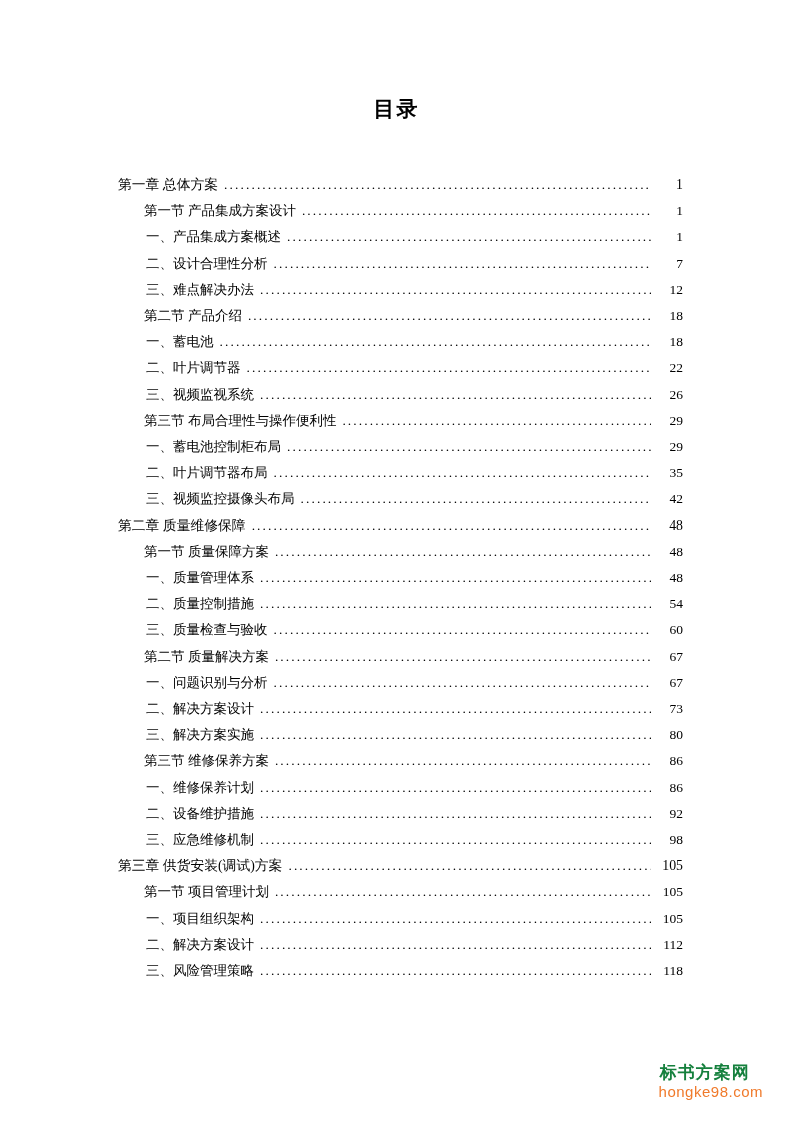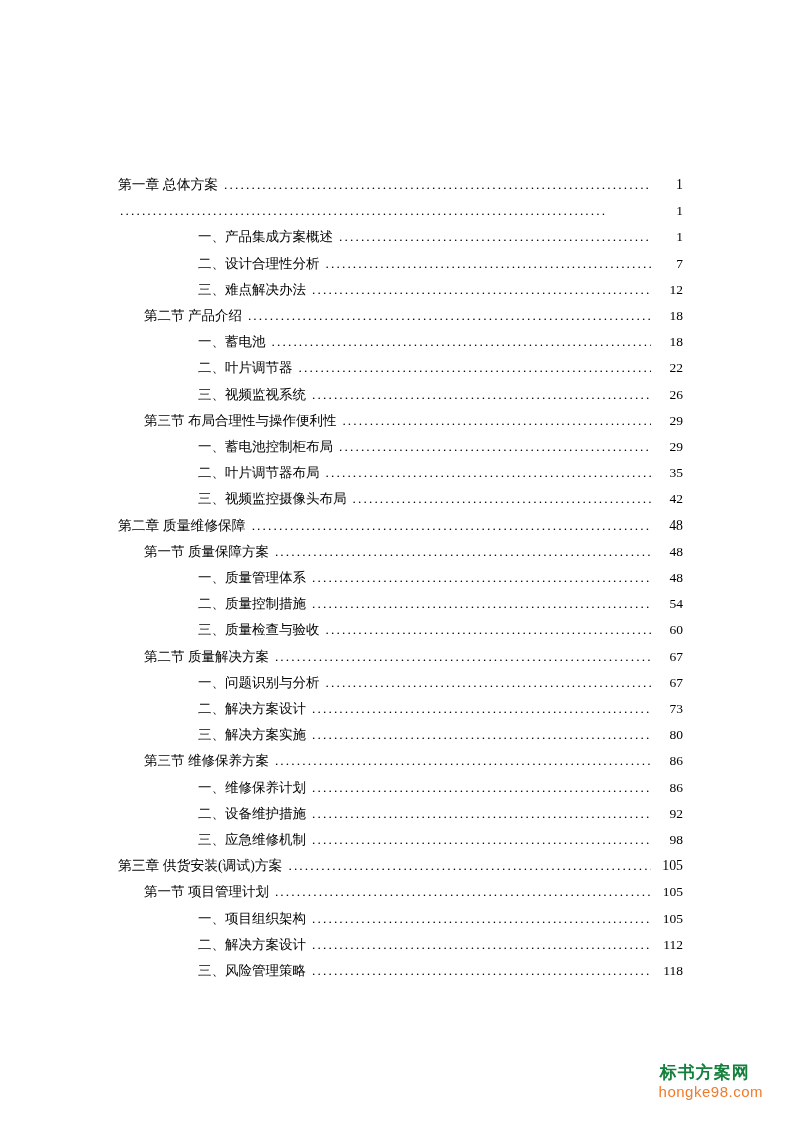--- a/index.html
+++ b/index.html
@@ -62,21 +62,21 @@
   }
   .toc-row .page-num {
     flex: 0 0 auto;
     text-align: right;
     min-width: 26px;
     padding-left: 4px;
   }
   
   .lvl-1 .label { margin-left: 0px; }
   .lvl-2 .label { margin-left: 26px; }
-  .lvl-3 .label { margin-left: 80px; }
+  .lvl-3 .label { margin-left: 28px; }
 
   .lvl-1 { font-size: 13.8px; }
   .lvl-2 { font-size: 13.5px; }
   .lvl-3 { font-size: 13.5px; }
 
   .watermark {
     position: absolute;
     right: 30px;
     bottom: 22px;
     text-align: center;
@@ -96,28 +96,30 @@
     font-family: "Liberation Sans", sans-serif;
     margin-top: -1px;
     margin-left: 12px;
   }
 </style>
 </head>
 <body>
 
 <div class="page">
 
+  <h1 class="doc-title">目录</h1>
 
   <ul class="toc" id="toc-list">
       <li class="toc-row lvl-1">
         <span class="label">第一章  总体方案</span>
         <span class="dots">.........................................................................................</span>
         <span class="page-num">1</span>
       </li>
       <li class="toc-row lvl-2">
+        <span class="label">第一节  产品集成方案设计</span>
         <span class="dots">.........................................................................................</span>
         <span class="page-num">1</span>
       </li>
       <li class="toc-row lvl-3">
         <span class="label">一、产品集成方案概述</span>
         <span class="dots">.........................................................................................</span>
         <span class="page-num">1</span>
       </li>
       <li class="toc-row lvl-3">
         <span class="label">二、设计合理性分析</span>

